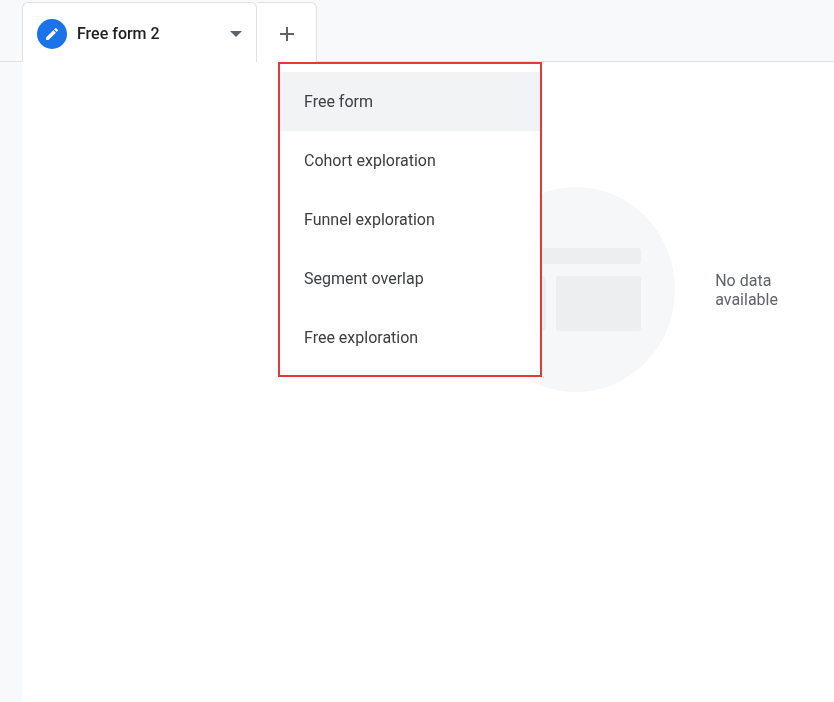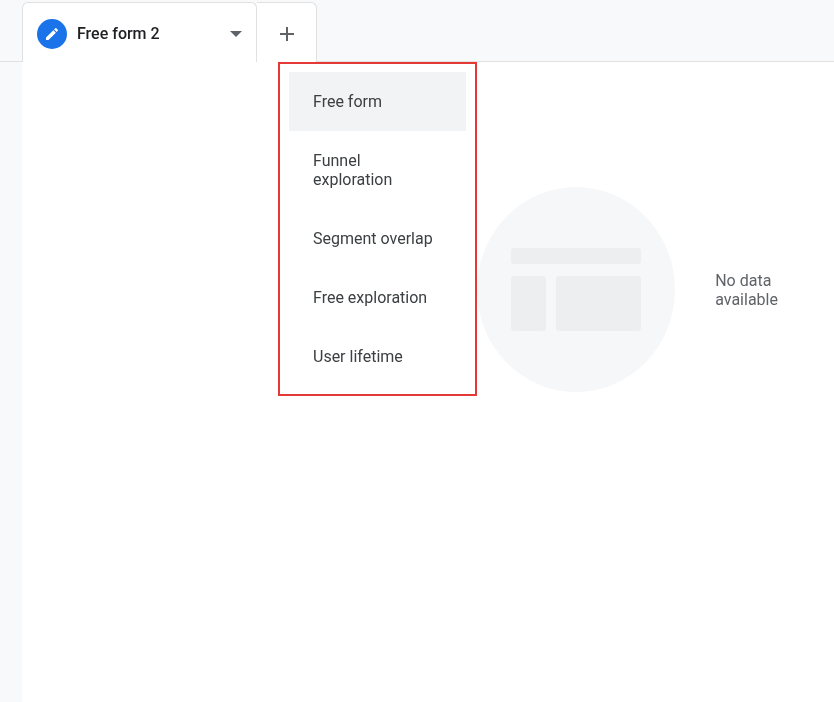--- a/index.html
+++ b/index.html
@@ -98,25 +98,25 @@
       top: 62px;
       right: 0;
       bottom: 0;
       background: #fff;
     }
     
     .dropdown-menu {
       position: absolute;
       top: 62px;
       left: 278px;
-      width: 199px;
+      width: 264px;
       background: #fff;
       border: 2px solid #e53935;
       z-index: 10;
-      padding: 8px 9px;
+      padding: 8px 0;
     }
     
     .menu-item {
       padding: 20px 24px;
       font-size: 16px;
       color: #3c4043;
       cursor: pointer;
     }
     
     .menu-item.highlighted {
@@ -219,24 +219,24 @@
         <path d="M19 13h-6v6h-2v-6H5v-2h6V5h2v6h6v2z"></path>
       </svg>
   </div>
 </div>
 
 <div class="dropdown-menu">
   <div class="menu-item highlighted">
     <span>Free form</span>
   </div>
   <div class="menu-item">
+    <span>Cohort exploration</span>
+  </div>
+  <div class="menu-item">
     <span>Funnel exploration</span>
   </div>
   <div class="menu-item">
     <span>Segment overlap</span>
   </div>
   <div class="menu-item">
     <span>Free exploration</span>
   </div>
-  <div class="menu-item">
-    <span>User lifetime</span>
-  </div>
 </div>
 
 </body></html>

